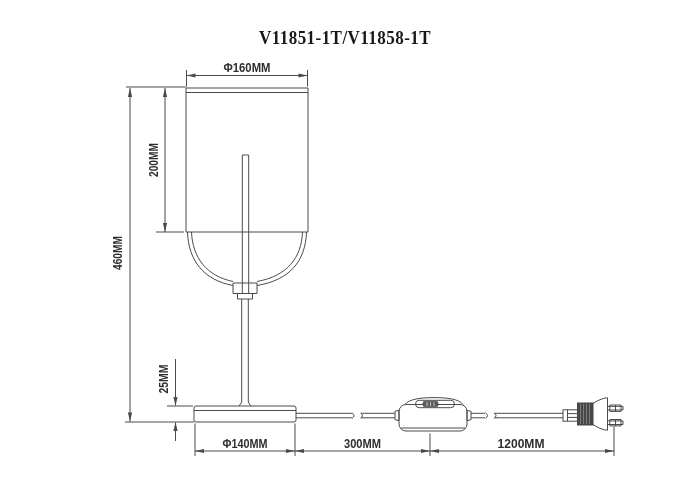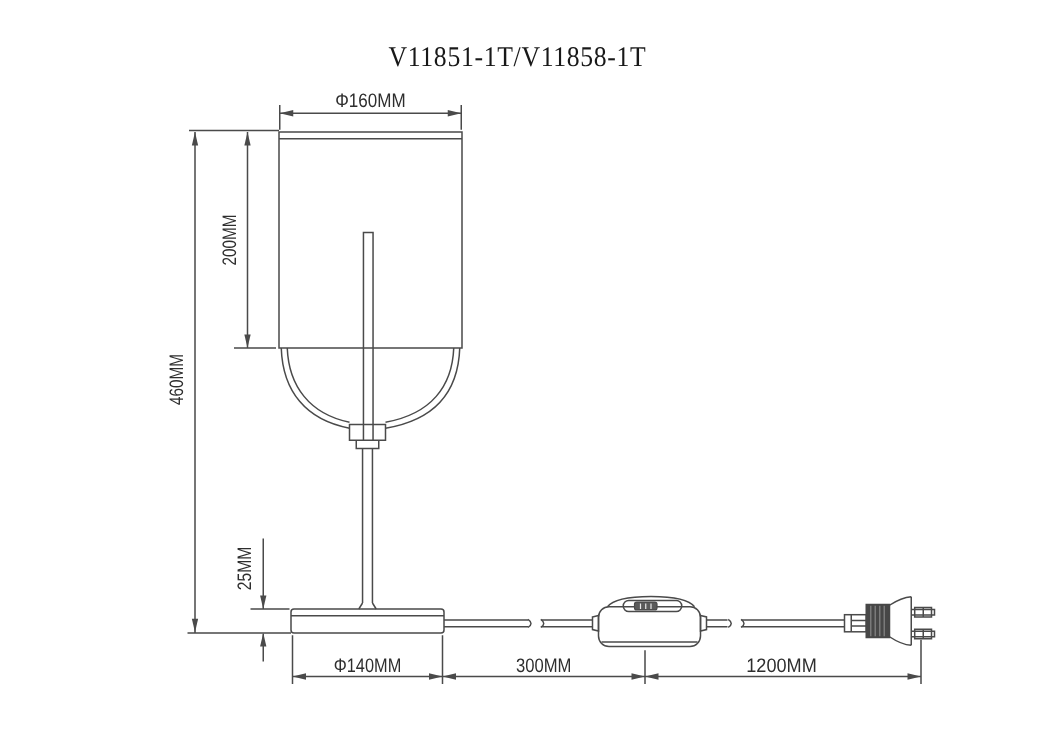--- a/index.html
+++ b/index.html
@@ -2,20 +2,21 @@
 <html><head>
 <meta charset="utf-8">
 <style>
   html,body{margin:0;padding:0;background:#ffffff;}
   .canvas{
     position:relative;
     width:700px;height:494px;
     background:#ffffff;
     font-family:"Liberation Sans",sans-serif;
     overflow:hidden;
+    font-weight:bold;
   }
   svg{position:absolute;left:0;top:0;}
   .stroke{stroke:#4a4a4a;fill:none;stroke-width:1;stroke-linecap:butt;}
   .arrow{fill:#4a4a4a;stroke:none;}
   text{
     fill:#2e2e2e;
     font-family:"Liberation Sans",sans-serif;
     font-size:13px;
     text-anchor:middle;
     stroke:none;

